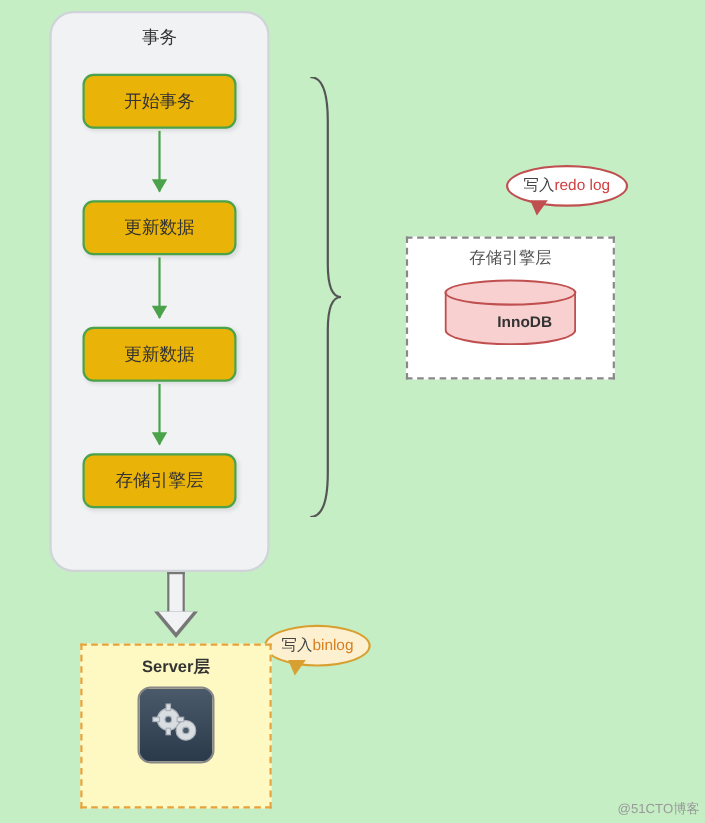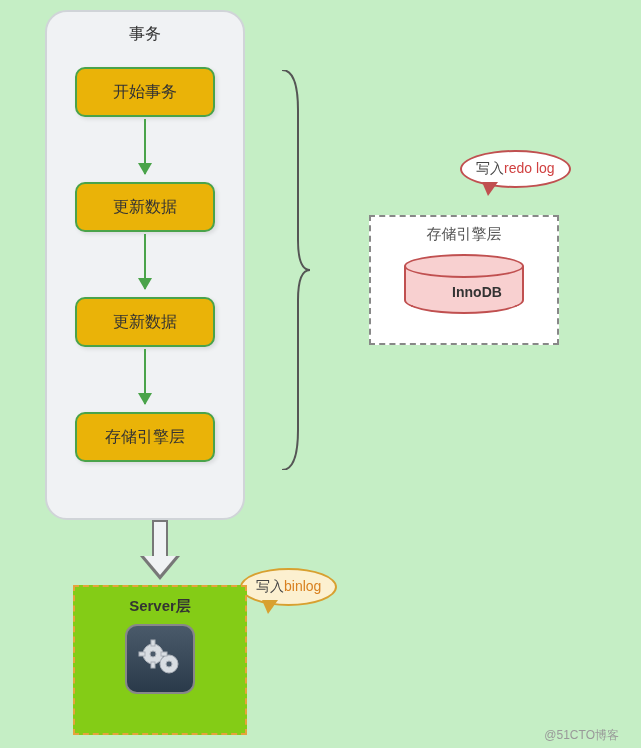--- a/index.html
+++ b/index.html
@@ -106,21 +106,21 @@
     top: 70px;
     width: 30px;
     height: 400px;
   }
   .server-box {
     position: absolute;
     left: 73px;
     top: 585px;
     width: 174px;
     height: 150px;
-    background: #84cc16;
+    background: #fef9c3;
     border: 2px dashed #e6a23c;
     text-align: center;
     padding-top: 10px;
   }
   .server-title {
     font-size: 15px;
     font-weight: bold;
     color: #333;
     margin-bottom: 8px;
   }
@@ -232,21 +232,21 @@
     content:"";
     position:absolute;
     bottom:-10px;
     left:20px;
     border-left:6px solid transparent;
     border-right:10px solid transparent;
     border-top:14px solid #d8a030;
   }
   .watermark {
     position: absolute;
-    right: 22px;
+    right: 5px;
     bottom: 4px;
     font-size: 12px;
     color: #999;
   }
 </style>
 </head>
 <body>
 
 <div class="transaction-panel">
   <div class="panel-title">事务</div>

